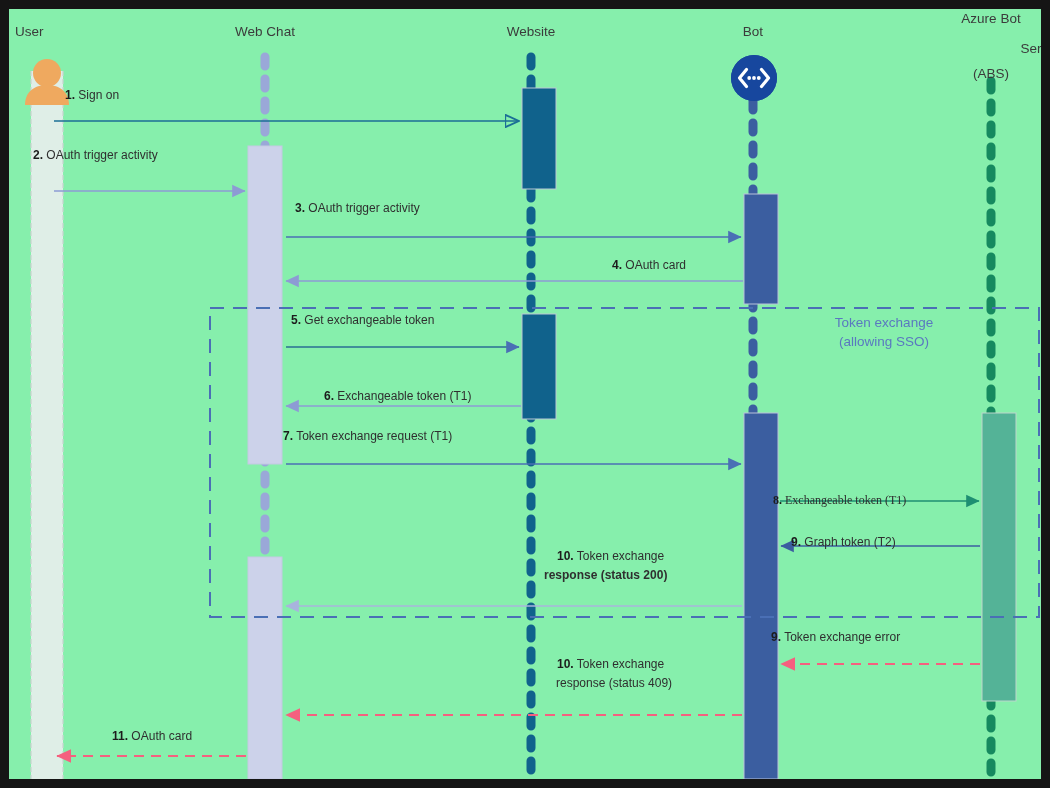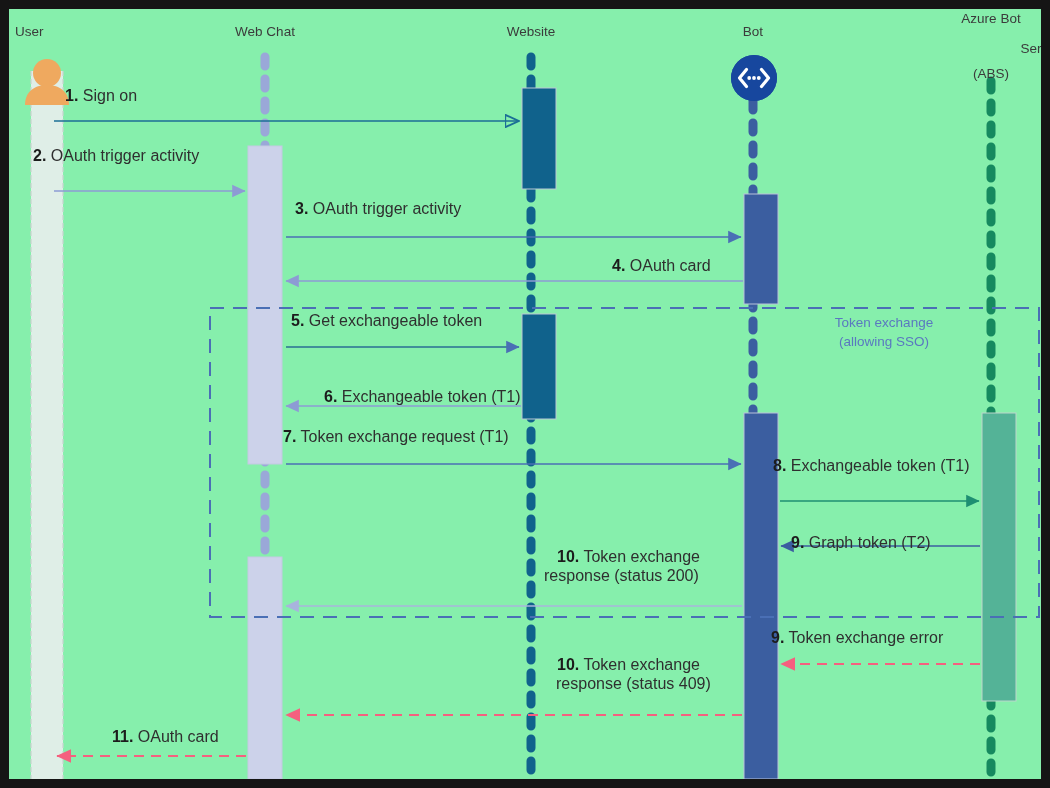--- a/index.html
+++ b/index.html
@@ -23,21 +23,21 @@
     position:absolute;
     color:#3b3b3b;
     font-size:13.5px;
     line-height:17px;
     text-align:center;
     white-space:nowrap;
   }
   .msg{
     position:absolute;
     color:#2f2f2f;
-    font-size:16px;
+    font-size:12px;
     line-height:17px;
     white-space:nowrap;
   }
   .msg b{font-weight:bold;color:#1c1c1c;}
   .frag-lbl{
     position:absolute;
     color:#5a78c0;
     font-size:13.5px;
     line-height:18px;
     text-align:center;
@@ -195,27 +195,27 @@
     <div class="msg" style="left:286px;top:191px;"><b>3.</b> OAuth trigger activity</div>
 
     <div class="msg" style="left:603px;top:248px;text-align:center;"><b>4.</b> OAuth card</div>
 
     <div class="msg" style="left:282px;top:303px;"><b>5.</b> Get exchangeable token</div>
 
     <div class="msg" style="left:315px;top:379px;"><b>6.</b> Exchangeable token (T1)</div>
 
     <div class="msg" style="left:274px;top:419px;"><b>7.</b> Token exchange request (T1)</div>
 
-    <div class="msg" style="left:764px;top:448px;"><b>8.</b> Exchangeable token (T1)</div>
+    <div class="msg" style="left:764px;top:483px;font-family:Liberation Serif, serif;"><b>8.</b> Exchangeable token (T1)</div>
 
     <div class="msg" style="left:782px;top:501px;margin-top:24px;"><b>9.</b> Graph token (T2)</div>
 
     <div>
       <div class="msg" style="left:548px;top:539px;"><b>10.</b> Token exchange</div>
-      <div class="msg" style="left:535px;top:558px;">response (status 200)</div>
+      <div class="msg" style="left:535px;top:558px;font-weight:bold;">response (status 200)</div>
     </div>
 
     <div class="msg" style="left:762px;top:620px;"><b>9.</b> Token exchange error</div>
 
     <div>
       <div class="msg" style="left:548px;top:647px;"><b>10.</b> Token exchange</div>
       <div class="msg" style="left:535px;top:666px;margin-left:12px;">response (status 409)</div>
     </div>
 
     <div class="msg" style="left:103px;top:719px;"><b>11.</b> OAuth card</div>

